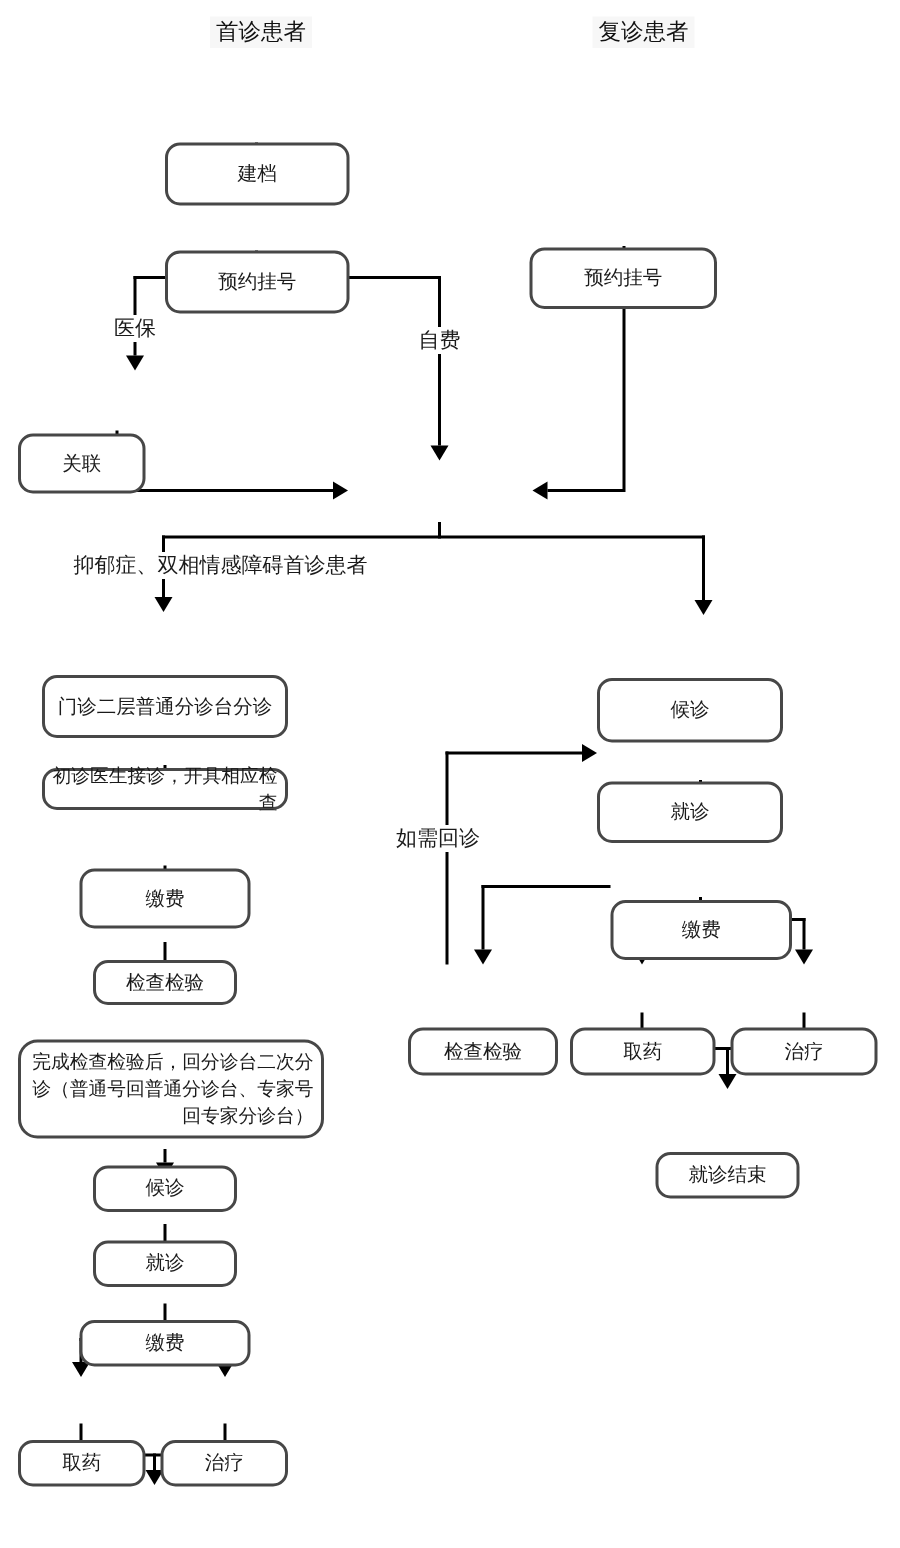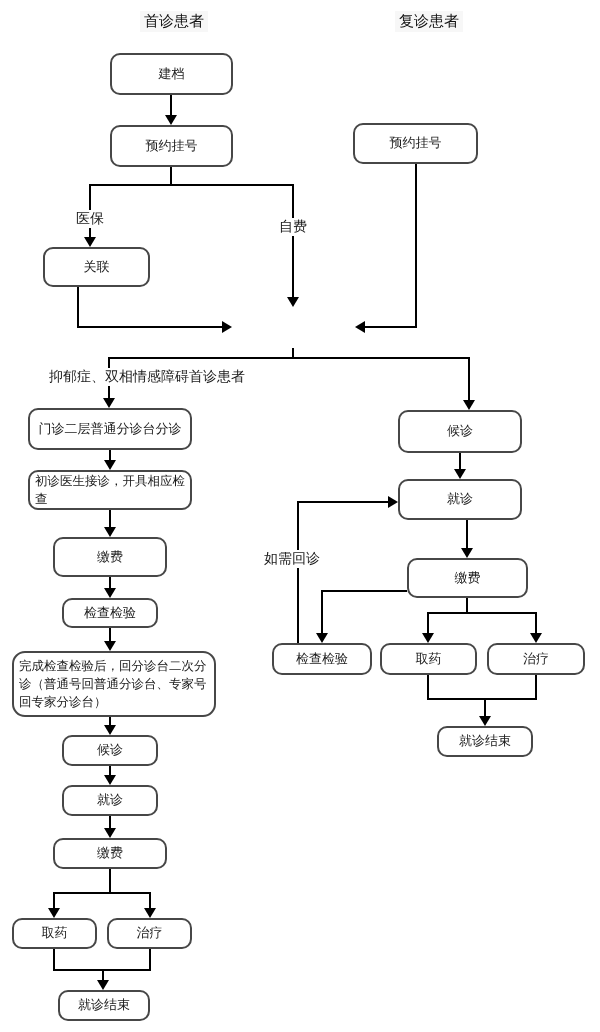--- a/index.html
+++ b/index.html
@@ -3,22 +3,22 @@
 <meta charset="utf-8">
 <style>
   html,body{margin:0;padding:0;background:#fff;}
   #canvas{
     position:relative;width:600px;height:1032px;background:#ffffff;
     font-family:"Liberation Sans","DejaVu Sans",sans-serif;color:#1a1a1a;overflow:hidden;
   }
   .title{position:absolute;font-size:15px;color:#111;background:#f7f7f7;padding:1px 4px;white-space:nowrap;z-index:4;}
   .node{
     position:absolute;box-sizing:border-box;border:2px solid #474747;border-radius:10px;background:#ffffff;
-    display:flex;align-items:center;justify-content:center;text-align:left;
-    font-size:13px;line-height:1.45;color:#1a1a1a;padding:2px 5px;z-index:3;
+    display:flex;align-items:center;justify-content:center;text-align:right;
+    font-size:13px;line-height:1.45;color:#1a1a1a;padding:2px 5px;z-index:3;margin-top:42px;
   }
   .node.big{border-radius:13px;font-size:12.5px;}
   .line{position:absolute;background:#000;z-index:1;}
   .vline{width:2px;}
   .hline{height:2px;}
   .arrow{position:absolute;width:0;height:0;z-index:1;}
   .arrow.down{border-left:6px solid transparent;border-right:6px solid transparent;border-top:10px solid #000;}
   .arrow.right{border-top:6px solid transparent;border-bottom:6px solid transparent;border-left:10px solid #000;}
   .arrow.left{border-top:6px solid transparent;border-bottom:6px solid transparent;border-right:10px solid #000;}
   .elabel{position:absolute;background:#ffffff;font-size:14px;color:#1a1a1a;padding:0 2px;white-space:nowrap;z-index:2;}
@@ -110,25 +110,25 @@
   <div class="elabel" style="left:74px;top:210px">医保</div>
   <div class="elabel" style="left:277px;top:218px">自费</div>
   <div class="elabel" style="left:47px;top:368px">抑郁症、双相情感障碍首诊患者</div>
   <div class="elabel" style="left:262px;top:550px">如需回诊</div>
 
   <div class="title" style="left:140px;top:11px">首诊患者</div>
   <div class="title" style="left:395px;top:11px">复诊患者</div>
 
   <div class="node" style="left:110px;top:53px;width:123px;height:42px">建档</div>
   <div class="node" style="left:110px;top:125px;width:123px;height:42px">预约挂号</div>
-  <div class="node" style="left:43px;top:247px;width:107px;height:40px">关联</div>
+  <div class="node" style="left:12px;top:247px;width:85px;height:40px">关联</div>
   <div class="node" style="left:353px;top:123px;width:125px;height:41px">预约挂号</div>
 
   <div class="node" style="left:28px;top:408px;width:164px;height:42px">门诊二层普通分诊台分诊</div>
-  <div class="node" style="left:28px;top:470px;width:164px;height:40px;font-size:12.5px">初诊医生接诊，开具相应检查</div>
+  <div class="node" style="left:28px;top:470px;width:164px;height:28px;font-size:12.5px">初诊医生接诊，开具相应检查</div>
   <div class="node" style="left:53px;top:537px;width:114px;height:40px">缴费</div>
   <div class="node" style="left:62px;top:598px;width:96px;height:30px">检查检验</div>
   <div class="node big" style="left:12px;top:651px;width:204px;height:66px">完成检查检验后，回分诊台二次分诊（普通号回普通分诊台、专家号回专家分诊台）</div>
   <div class="node" style="left:62px;top:735px;width:96px;height:31px">候诊</div>
   <div class="node" style="left:62px;top:785px;width:96px;height:31px">就诊</div>
   <div class="node" style="left:53px;top:838px;width:114px;height:31px">缴费</div>
   <div class="node" style="left:12px;top:918px;width:85px;height:31px">取药</div>
   <div class="node" style="left:107px;top:918px;width:85px;height:31px">治疗</div>
   <div class="node" style="left:58px;top:990px;width:92px;height:31px">就诊结束</div>
 

